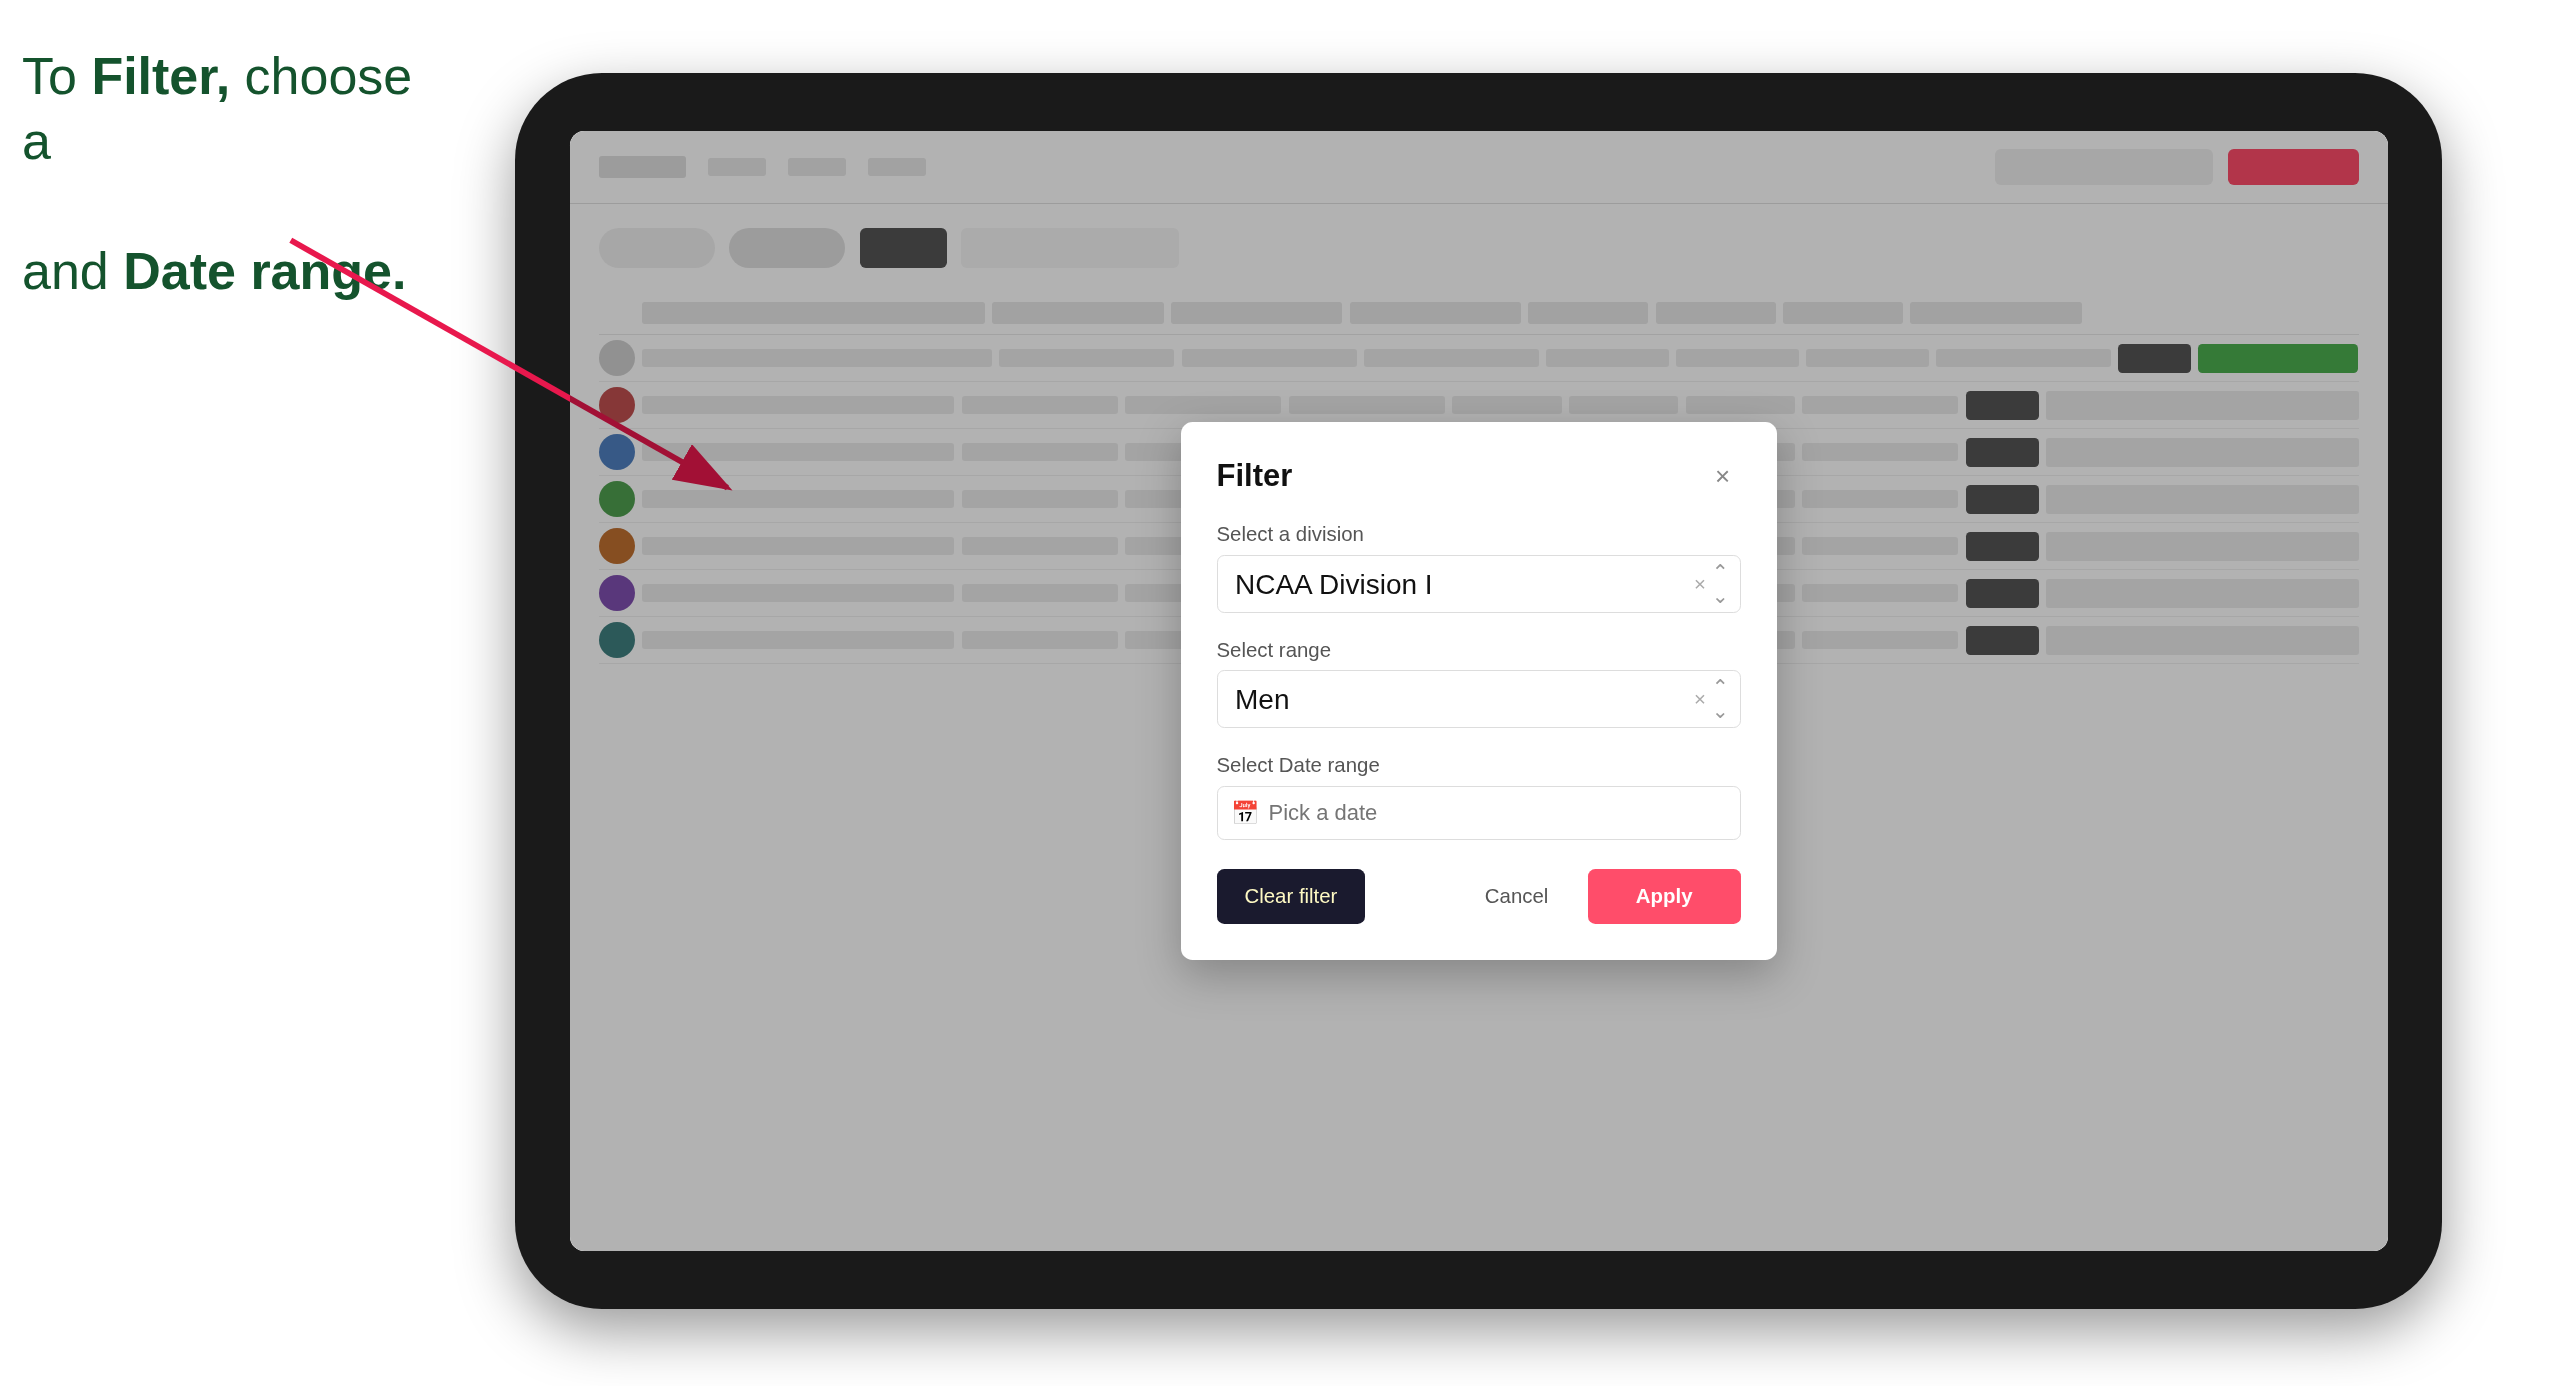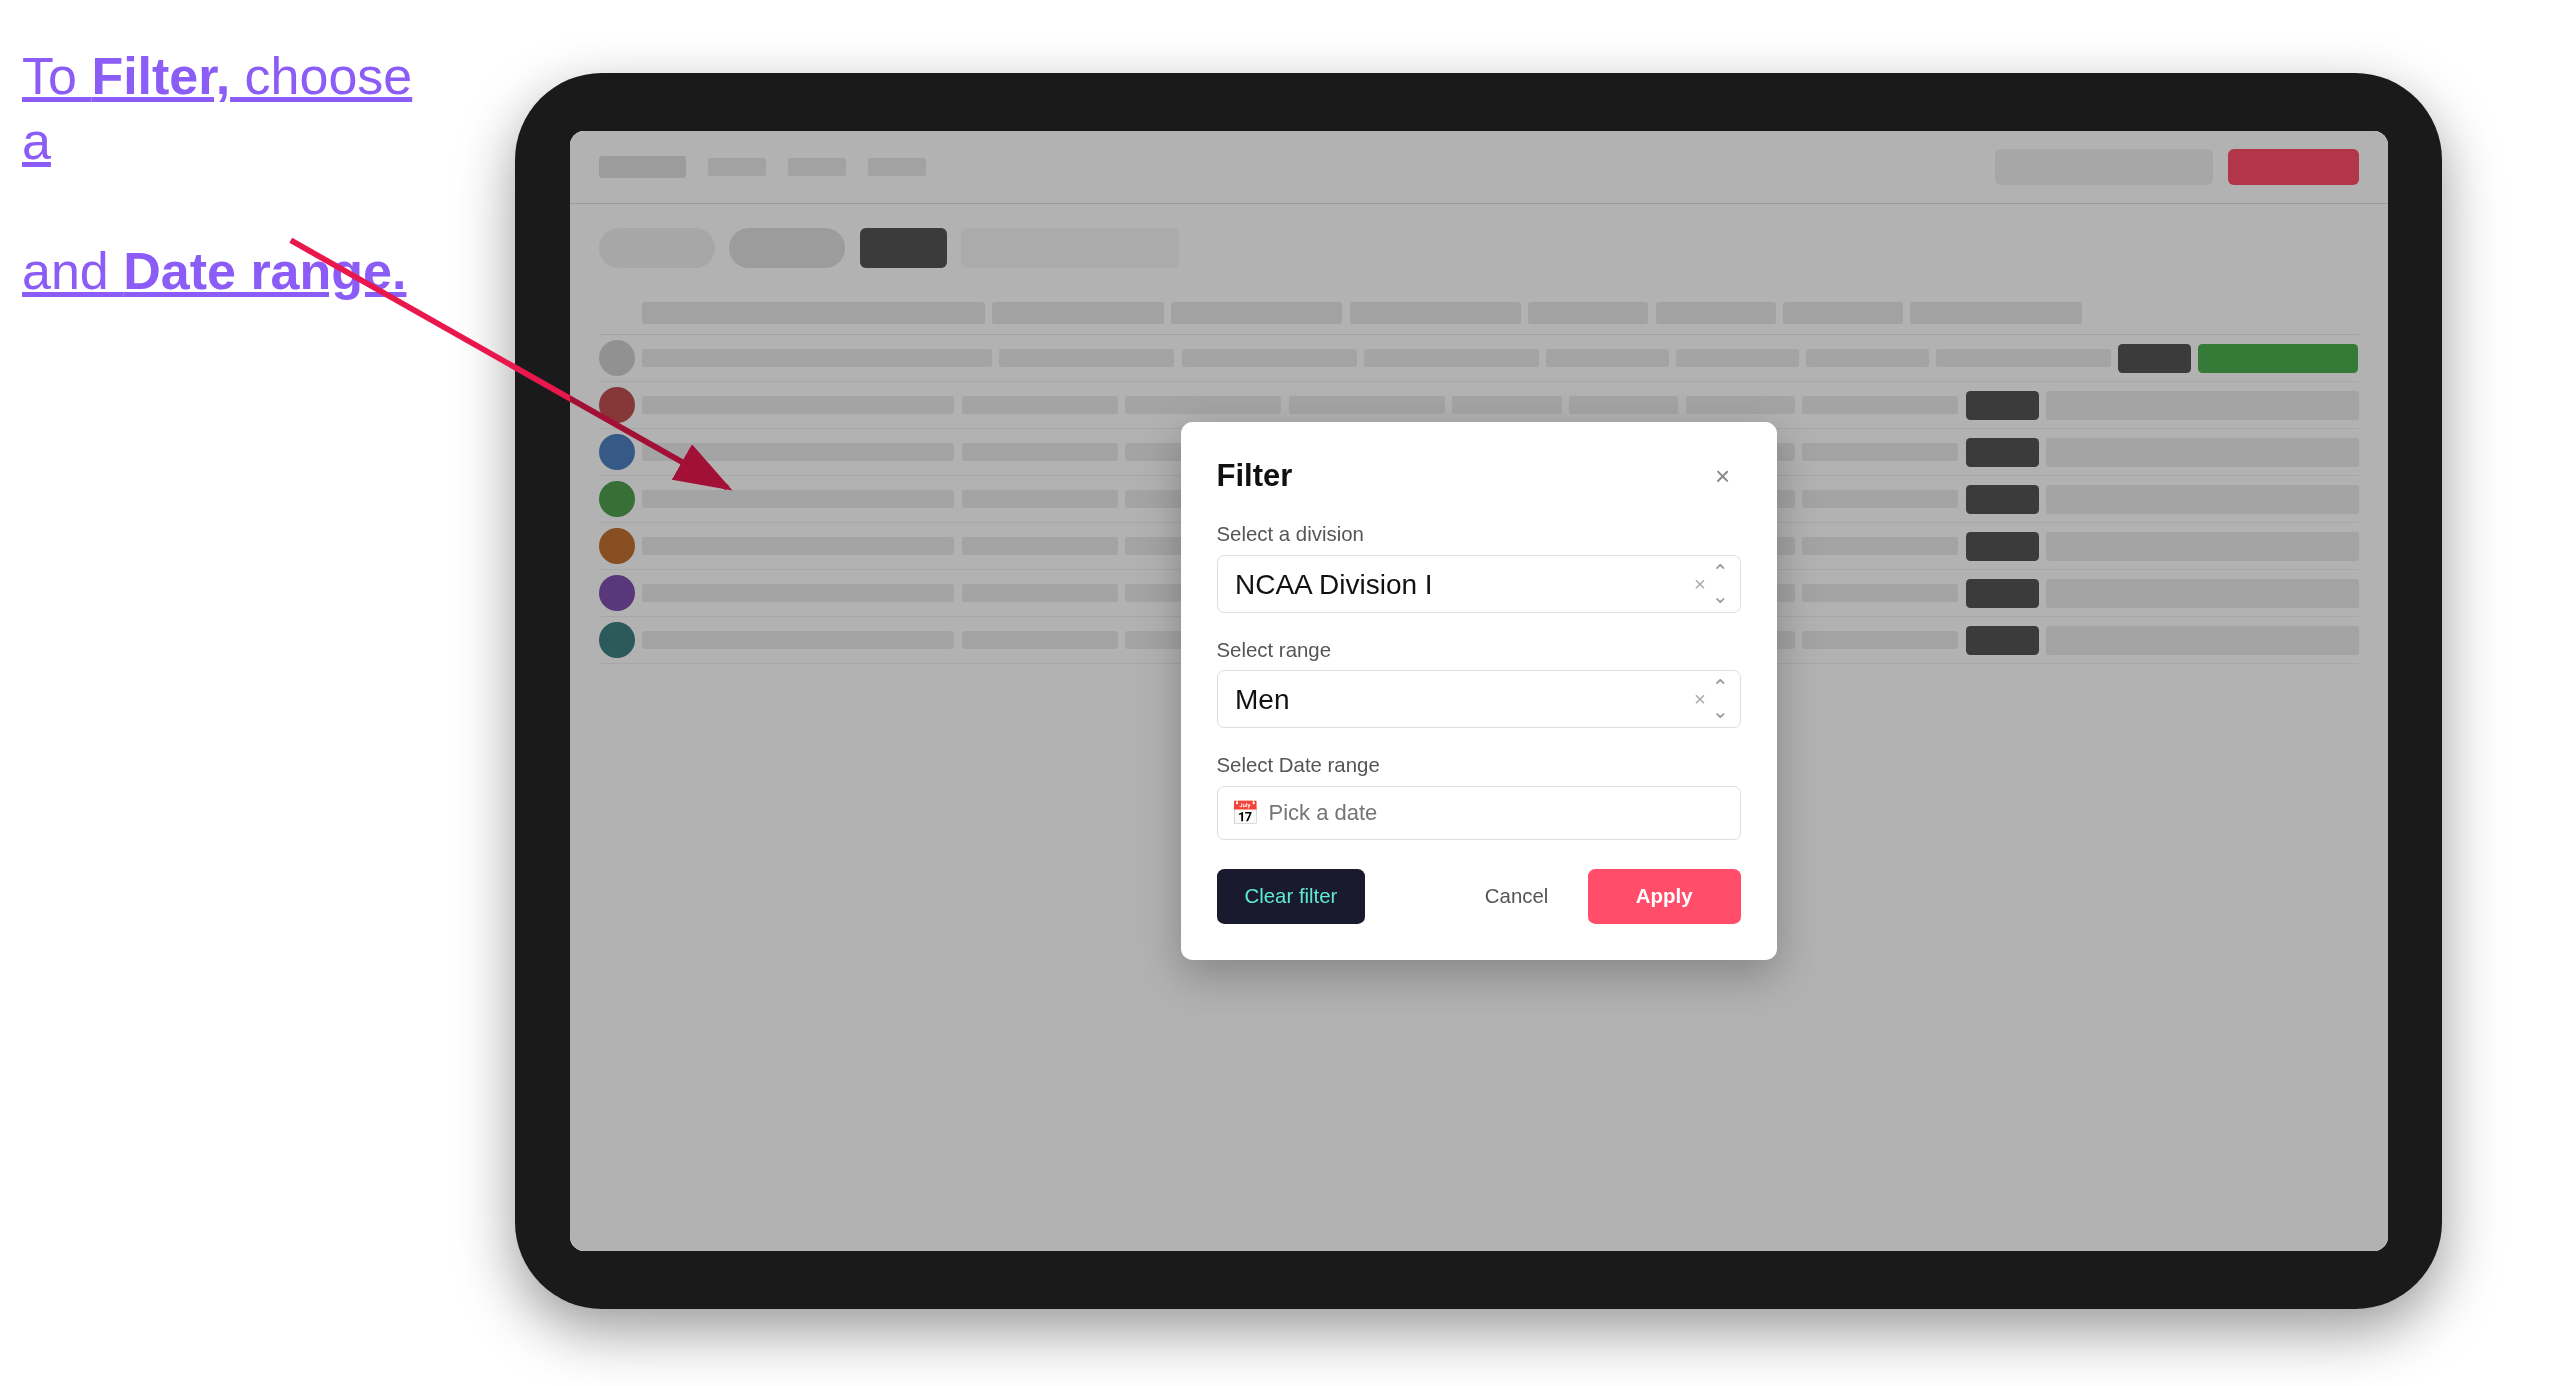--- a/index.html
+++ b/index.html
@@ -14,22 +14,21 @@
     }
 
     
     .instruction-text {
       position: absolute;
       top: 44px;
       left: 22px;
       width: 422px;
       font-size: 52px;
       line-height: 1.25;
-      color: #8b5cf6;
-      text-decoration: underline;
+      color: #14532d;
     }
 
     .instruction-text .bold { font-weight: 800; }
 
     
     .tablet {
       position: absolute;
       top: 73px;
       left: 495px;
       width: 1927px;
@@ -347,21 +346,21 @@
 
     .modal-footer {
       display: flex;
       justify-content: space-between;
       align-items: center;
       margin-top: 29px;
     }
 
     .btn-clear-filter {
       background: #1a1a2e;
-      color: #5eead4;
+      color: #fef9c3;
       border: none;
       border-radius: 7.3px;
       padding: 16px 28px;
       font-size: 20.4px;
       font-weight: 500;
       cursor: pointer;
     }
 
     .modal-footer-right {
       display: flex;

